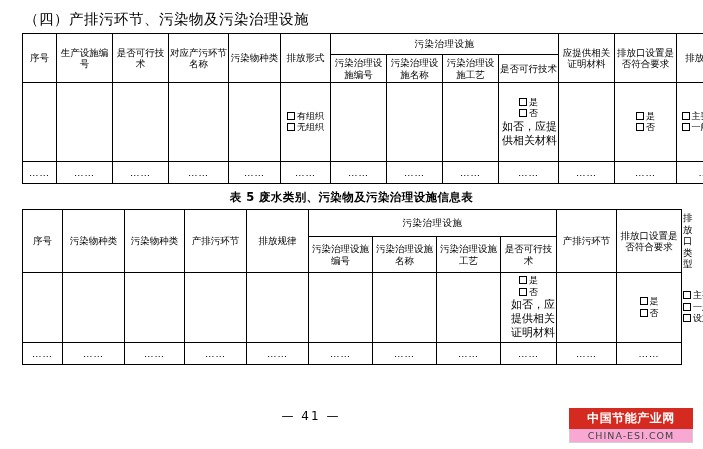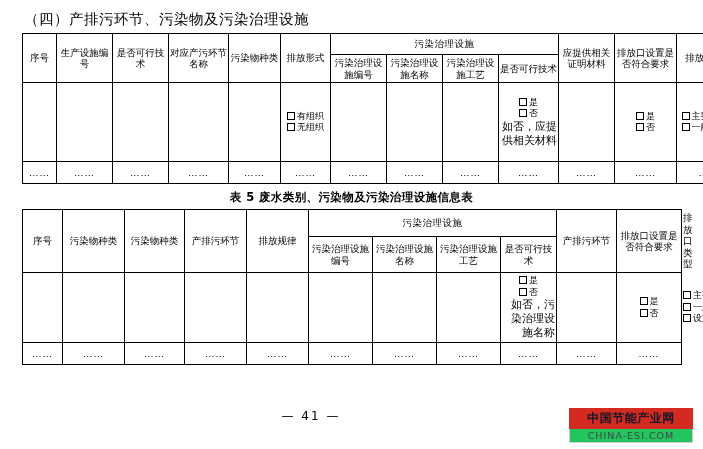--- a/index.html
+++ b/index.html
@@ -104,30 +104,30 @@
     letter-spacing: 2px;
   }
   .watermark {
     position: absolute;
     right: 10px;
     bottom: 6px;
     width: 124px;
   }
   .wm-top {
     background: #d42a20;
-    color: #0f172a;
+    color: #ffffff;
     font-family: "DejaVu Sans", "Liberation Sans", sans-serif;
     font-size: 12px;
     font-weight: bold;
     text-align: center;
     padding: 2px 0 2px 0;
     letter-spacing: 0.5px;
   }
   .wm-bottom {
-    background: #22c55e;
+    background: #f9a8d4;
     color: #444;
     font-family: "DejaVu Sans", "Liberation Sans", sans-serif;
     font-size: 9.5px;
     text-align: center;
     padding: 1px 0;
     letter-spacing: 1px;
     border: 1px solid #cfcfcf;
     border-top: none;
   }
 </style>
@@ -259,21 +259,21 @@
       <td></td>
       <td></td>
       <td></td>
       <td></td>
       <td></td>
       <td></td>
       <td></td>
       <td>
         <span class="opt"><span class="box"></span><span>是</span></span>
         <span class="opt"><span class="box"></span><span>否</span></span>
-        <span class="freetext">如否，污染治理设施名称</span>
+        <span class="freetext">如否，应提供相关证明材料</span>
       </td>
       <td></td>
       <td>
         <span class="opt"><span class="box"></span><span>是</span></span>
         <span class="opt"><span class="box"></span><span>否</span></span>
       </td>
       <td>
         <span class="opt"><span class="box"></span><span>主要排放口</span></span>
         <span class="opt"><span class="box"></span><span>一般排放口</span></span>
         <span class="opt"><span class="box"></span><span>设施或车间废水排放口</span></span>

